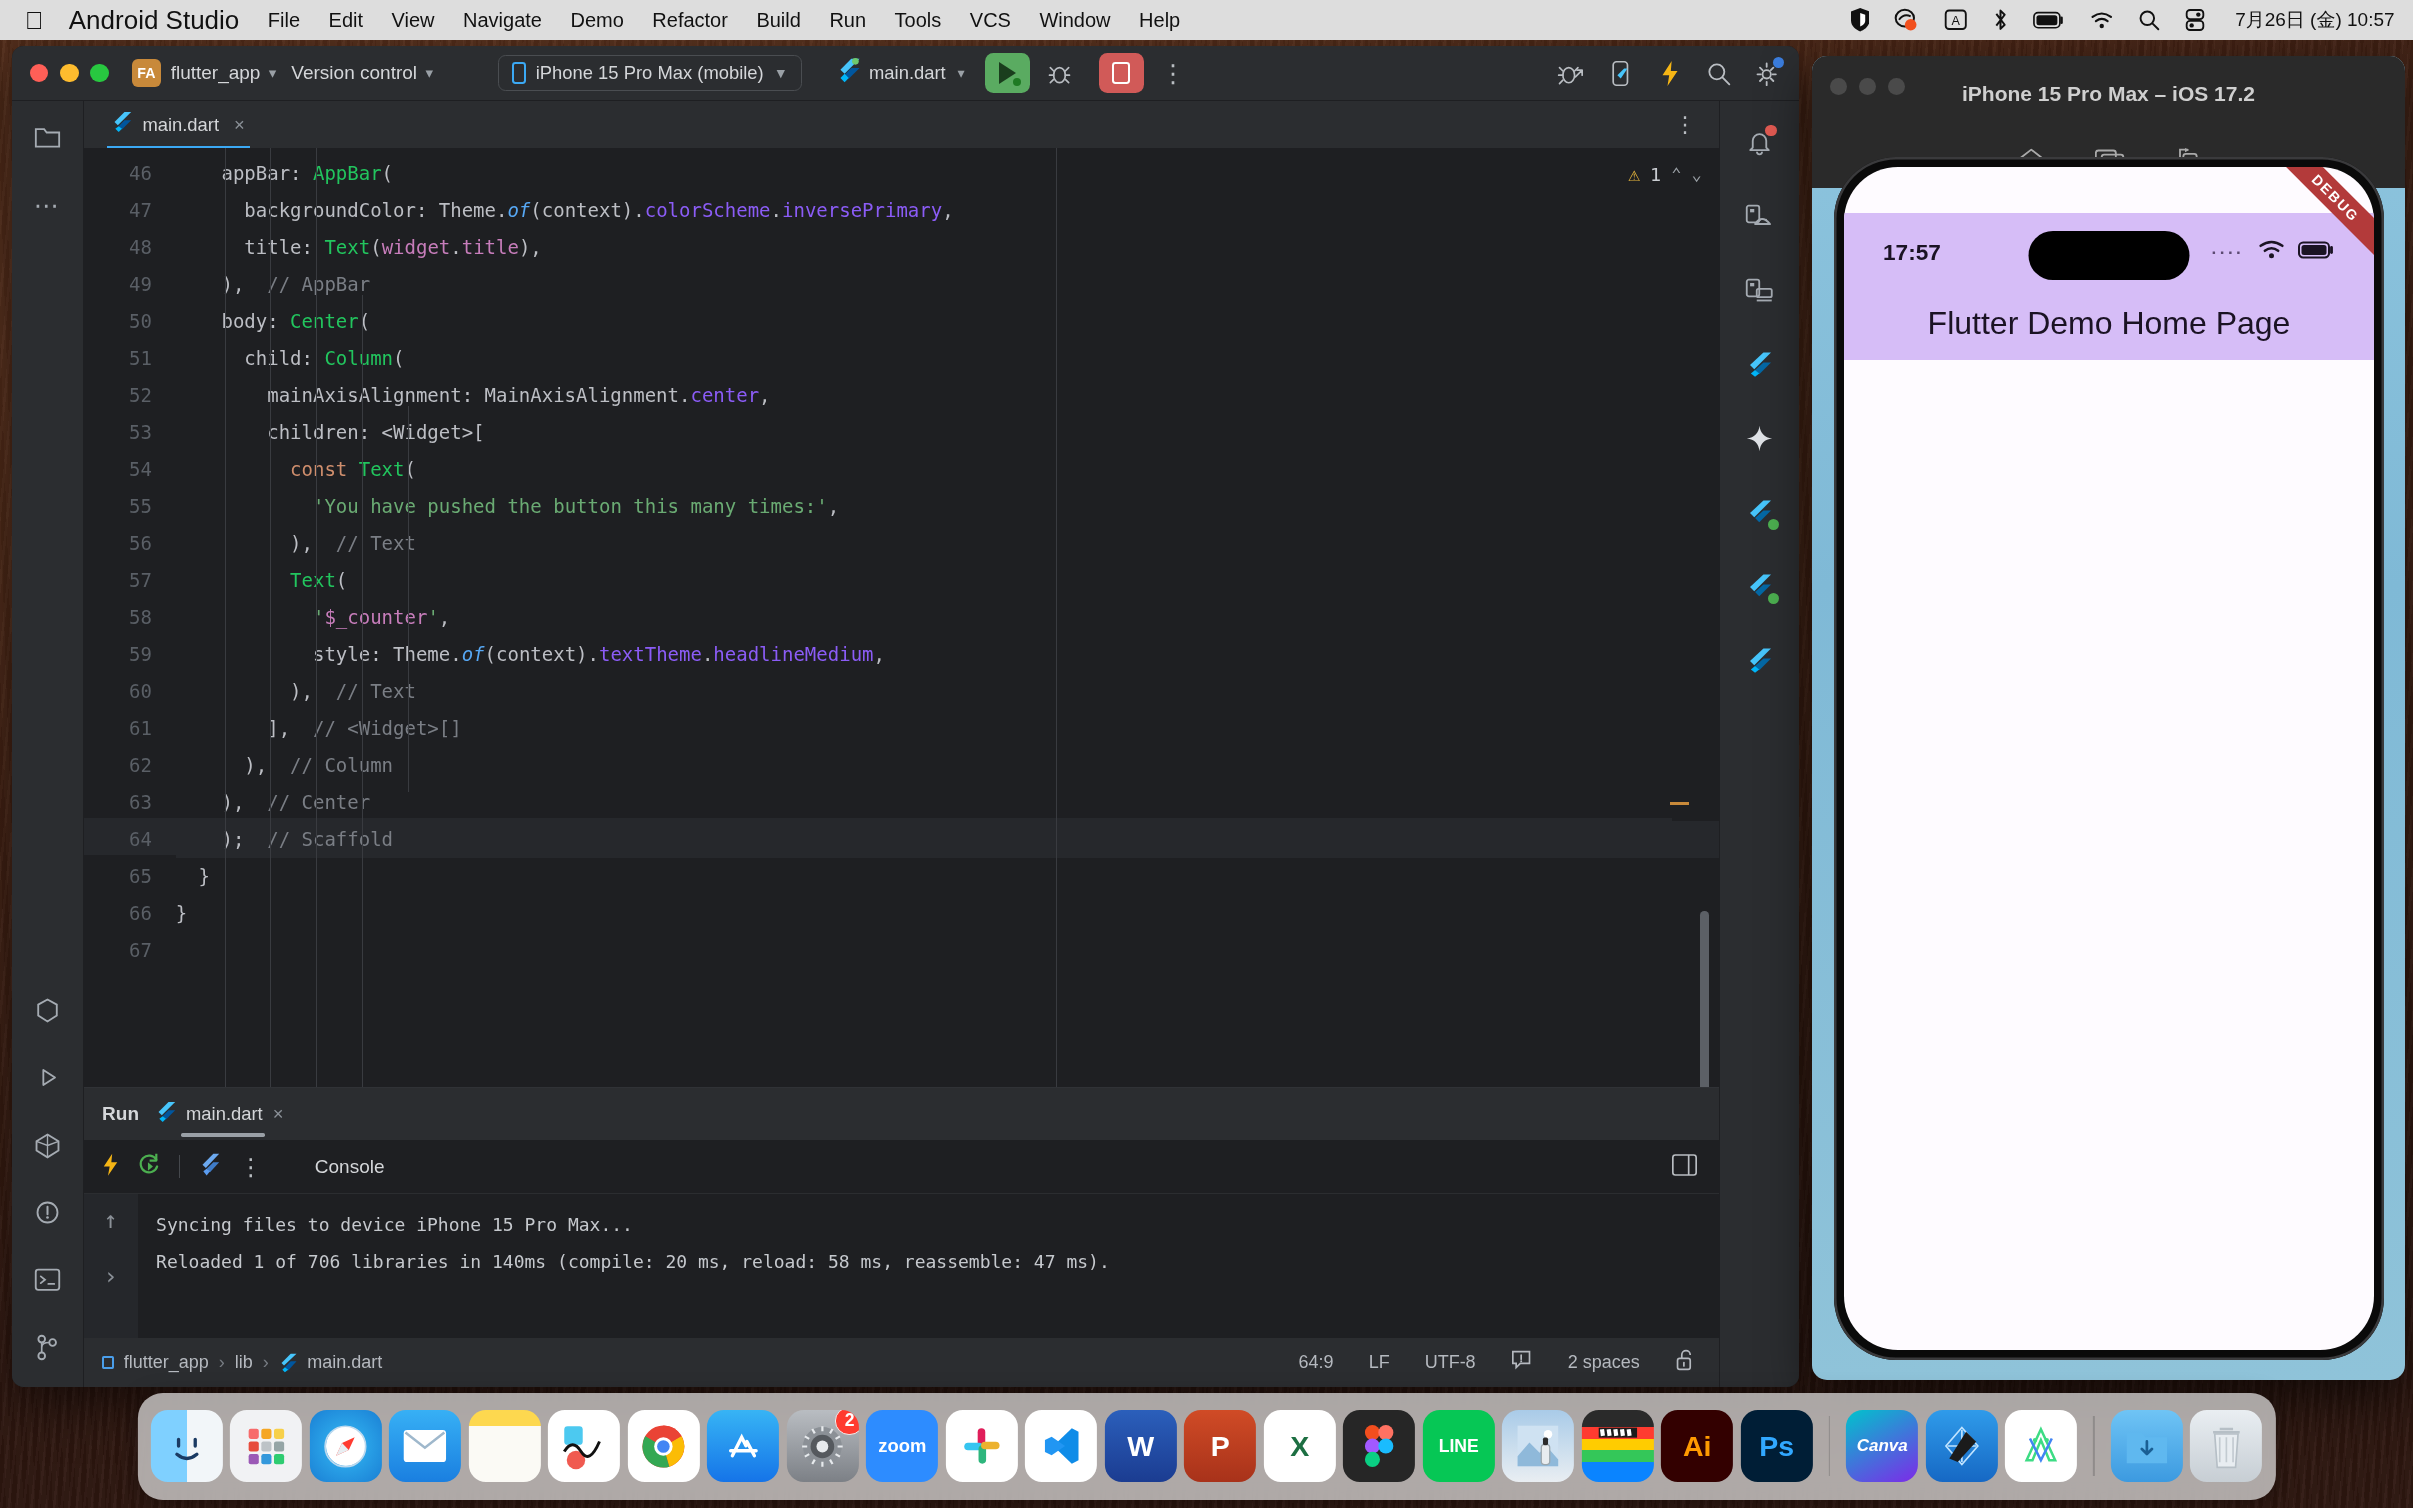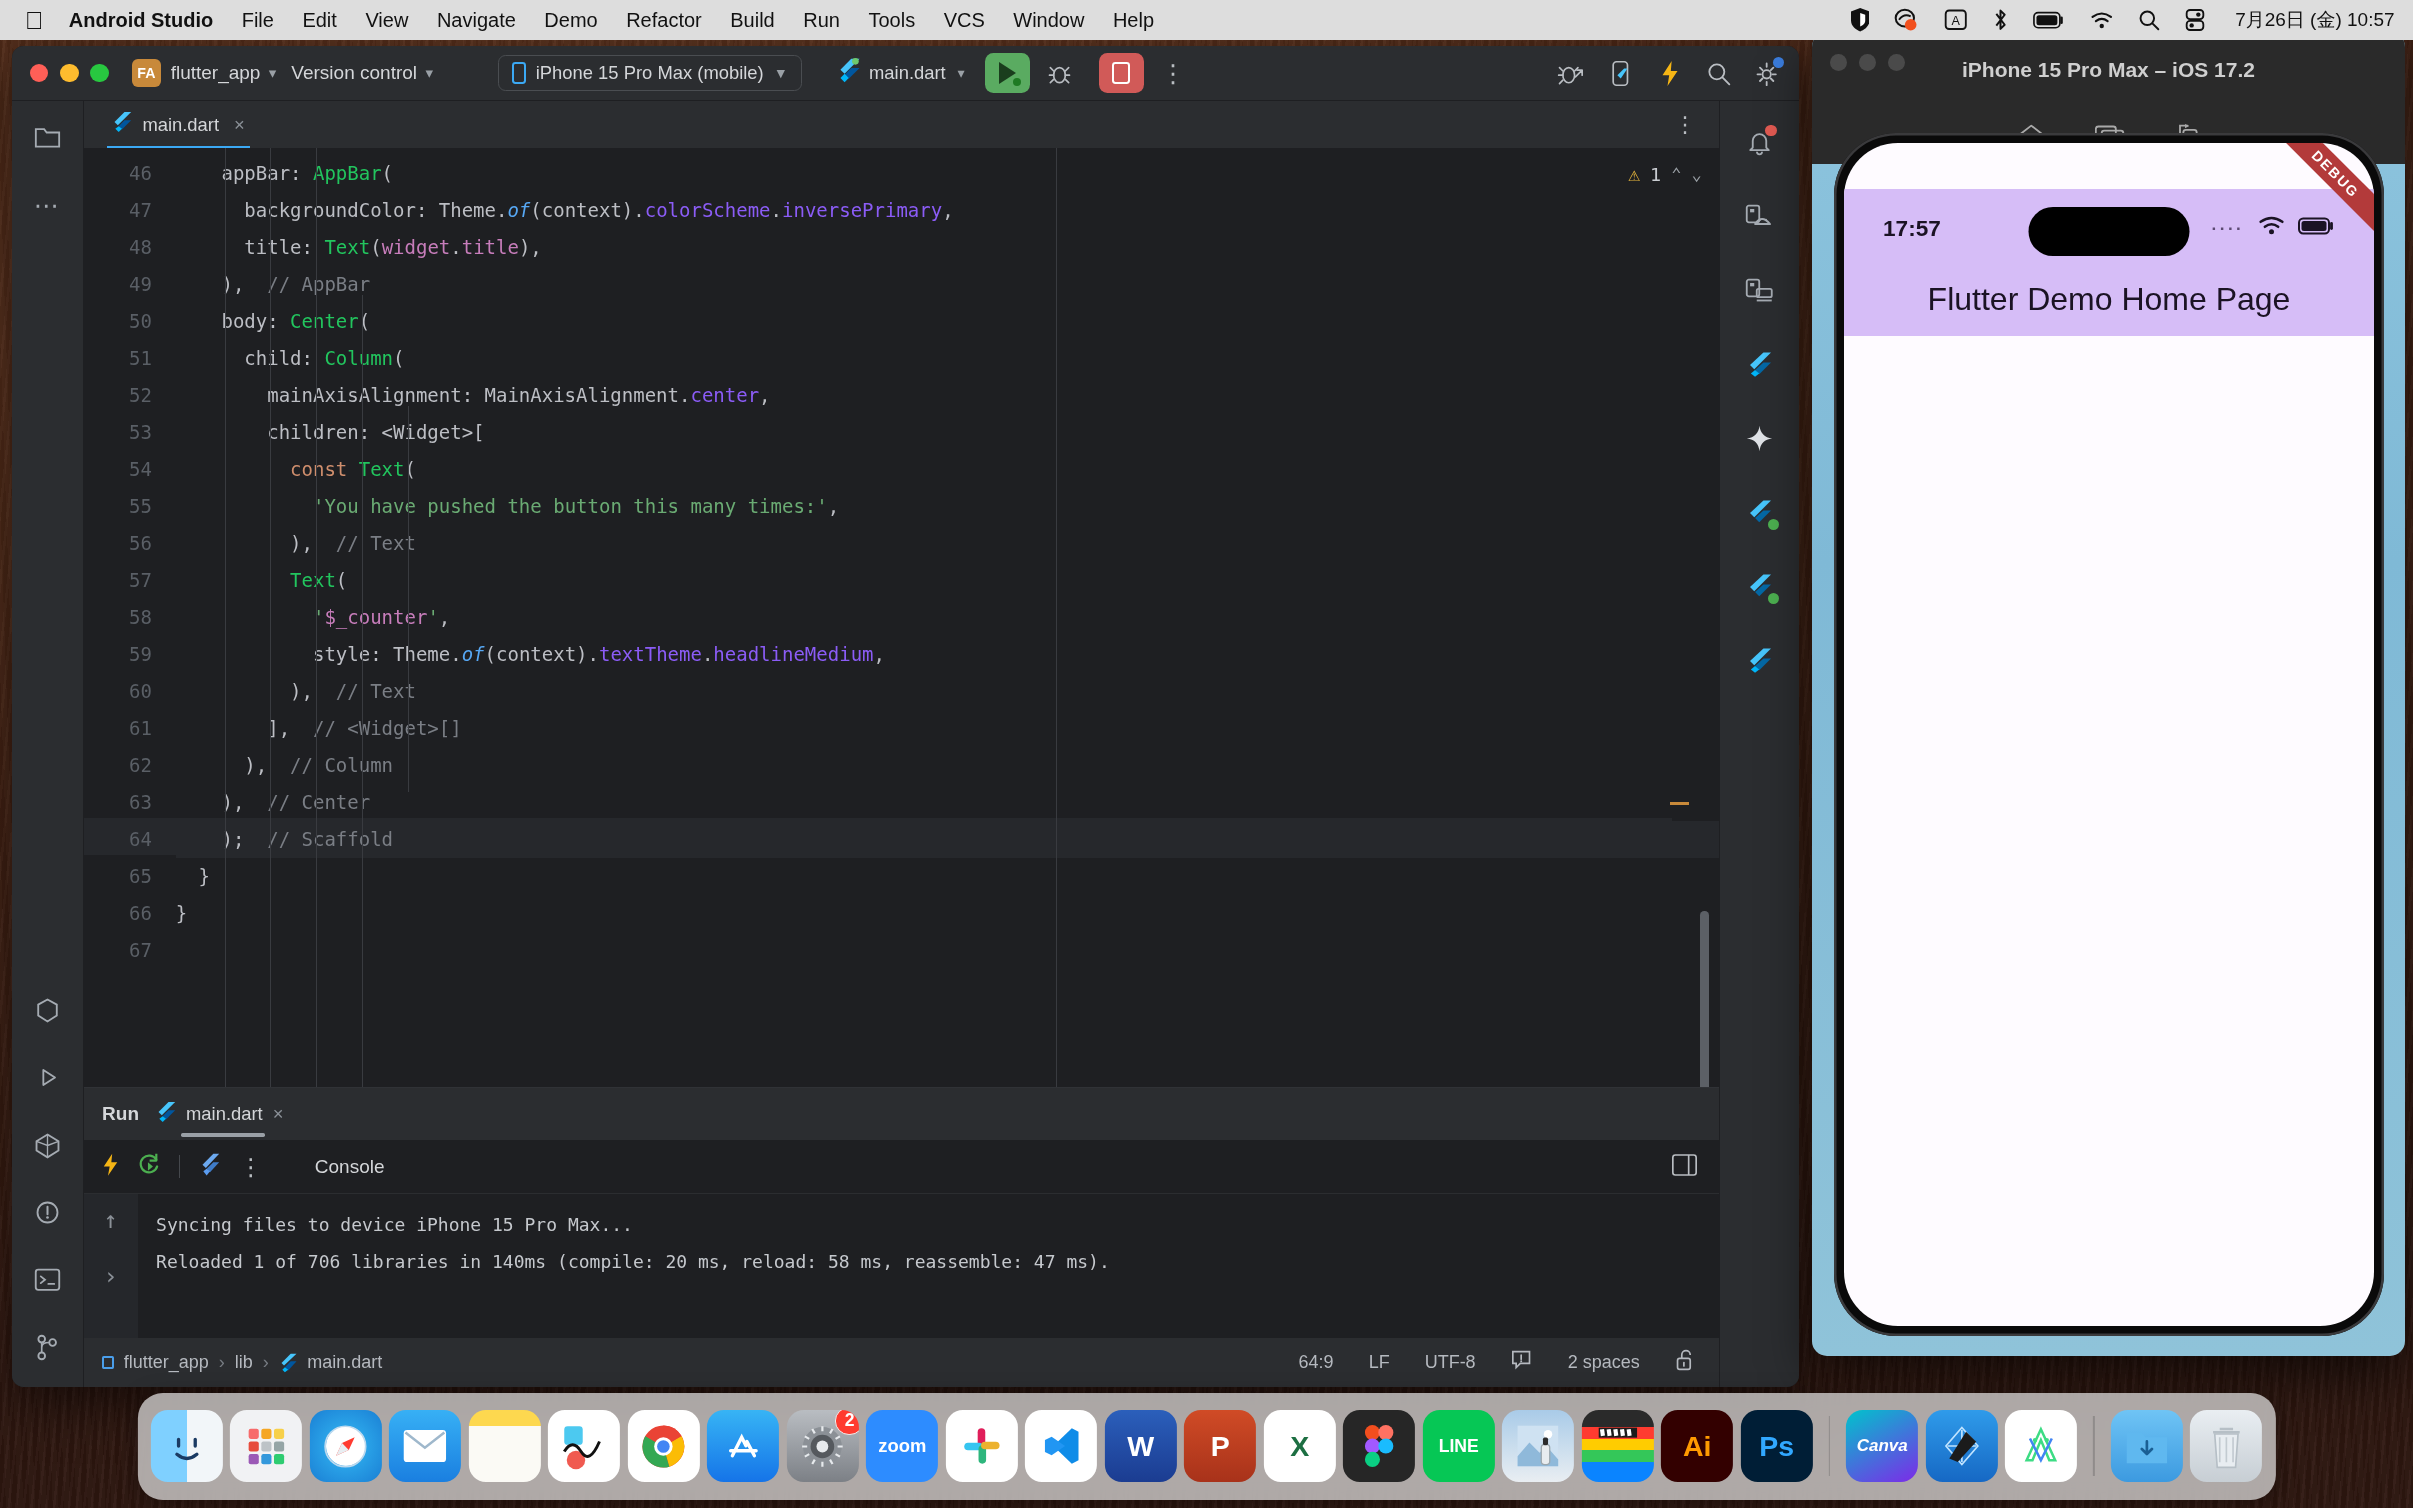--- a/index.html
+++ b/index.html
@@ -27,21 +27,21 @@
   
   #menubar {
     position: absolute; top: 0; left: 0; right: 0; height: 40px;
     background: #dddddd;
     display: flex; align-items: center;
     padding: 0 18.4px 0 25px;
     font-size: 20px; color: #111;
     z-index: 60;
   }
   #menubar .apple { font-size: 25px; margin-right: 25px; line-height: 1; }
-  #menubar .app-name { font-weight: bold; margin-right: 28.5px; font-size: 20px;}
+  #menubar .app-name { font-weight: normal; margin-right: 28.5px; font-size: 26px;}
   #menubar .mi { margin-right: 28.5px; white-space: nowrap; }
   #menubar .spacer { flex: 1; }
   #menubar .status { display: flex; align-items: center; gap: 25px; }
   #menubar .status .si { display:flex; align-items:center; }
   #menubar .clock { font-size: 19px; margin-left: 5px; white-space: nowrap;}
 
   
   #as-window {
     position: absolute; left: 11.7px; top: 46px; width: 1787px; height: 1341px;
     background: #1e1f22; border-radius: 11.7px;
@@ -165,21 +165,21 @@
     height:49px; background:#2b2d30; display:flex; align-items:center;
     padding: 0 22px 0 18.4px; color:#b5b9bf; font-size:18px; gap:10px;
   }
   #statusbar .crumb{ display:flex; align-items:center; gap:10px;}
   #statusbar .sep2{ color:#777c83; }
   #statusbar .right{ margin-left:auto; display:flex; align-items:center; gap:35px;}
   .blue-sq{ width:11.7px;height:13.4px;border:2.1px solid #4a9eea;border-radius:1.7px;}
 
   
   #sim {
-    position:absolute; left:1812px; top:32px; width:593px; height:1324px;
+    position:absolute; left:1812px; top:56px; width:593px; height:1324px;
     border-radius: 15px; z-index: 40;
     background: linear-gradient(180deg, #8ec5de 0%, #7fb9d6 40%, #8fc3d9 100%);
     box-shadow: 0 18.4px 50px rgba(0,0,0,.6);
     overflow:hidden;
   }
   #sim-title {
     height:80px; background:#2a2a2a; color:#cfcfcf;
     display:flex; flex-direction:column; align-items:center; justify-content:center;
     position:relative;
   }

